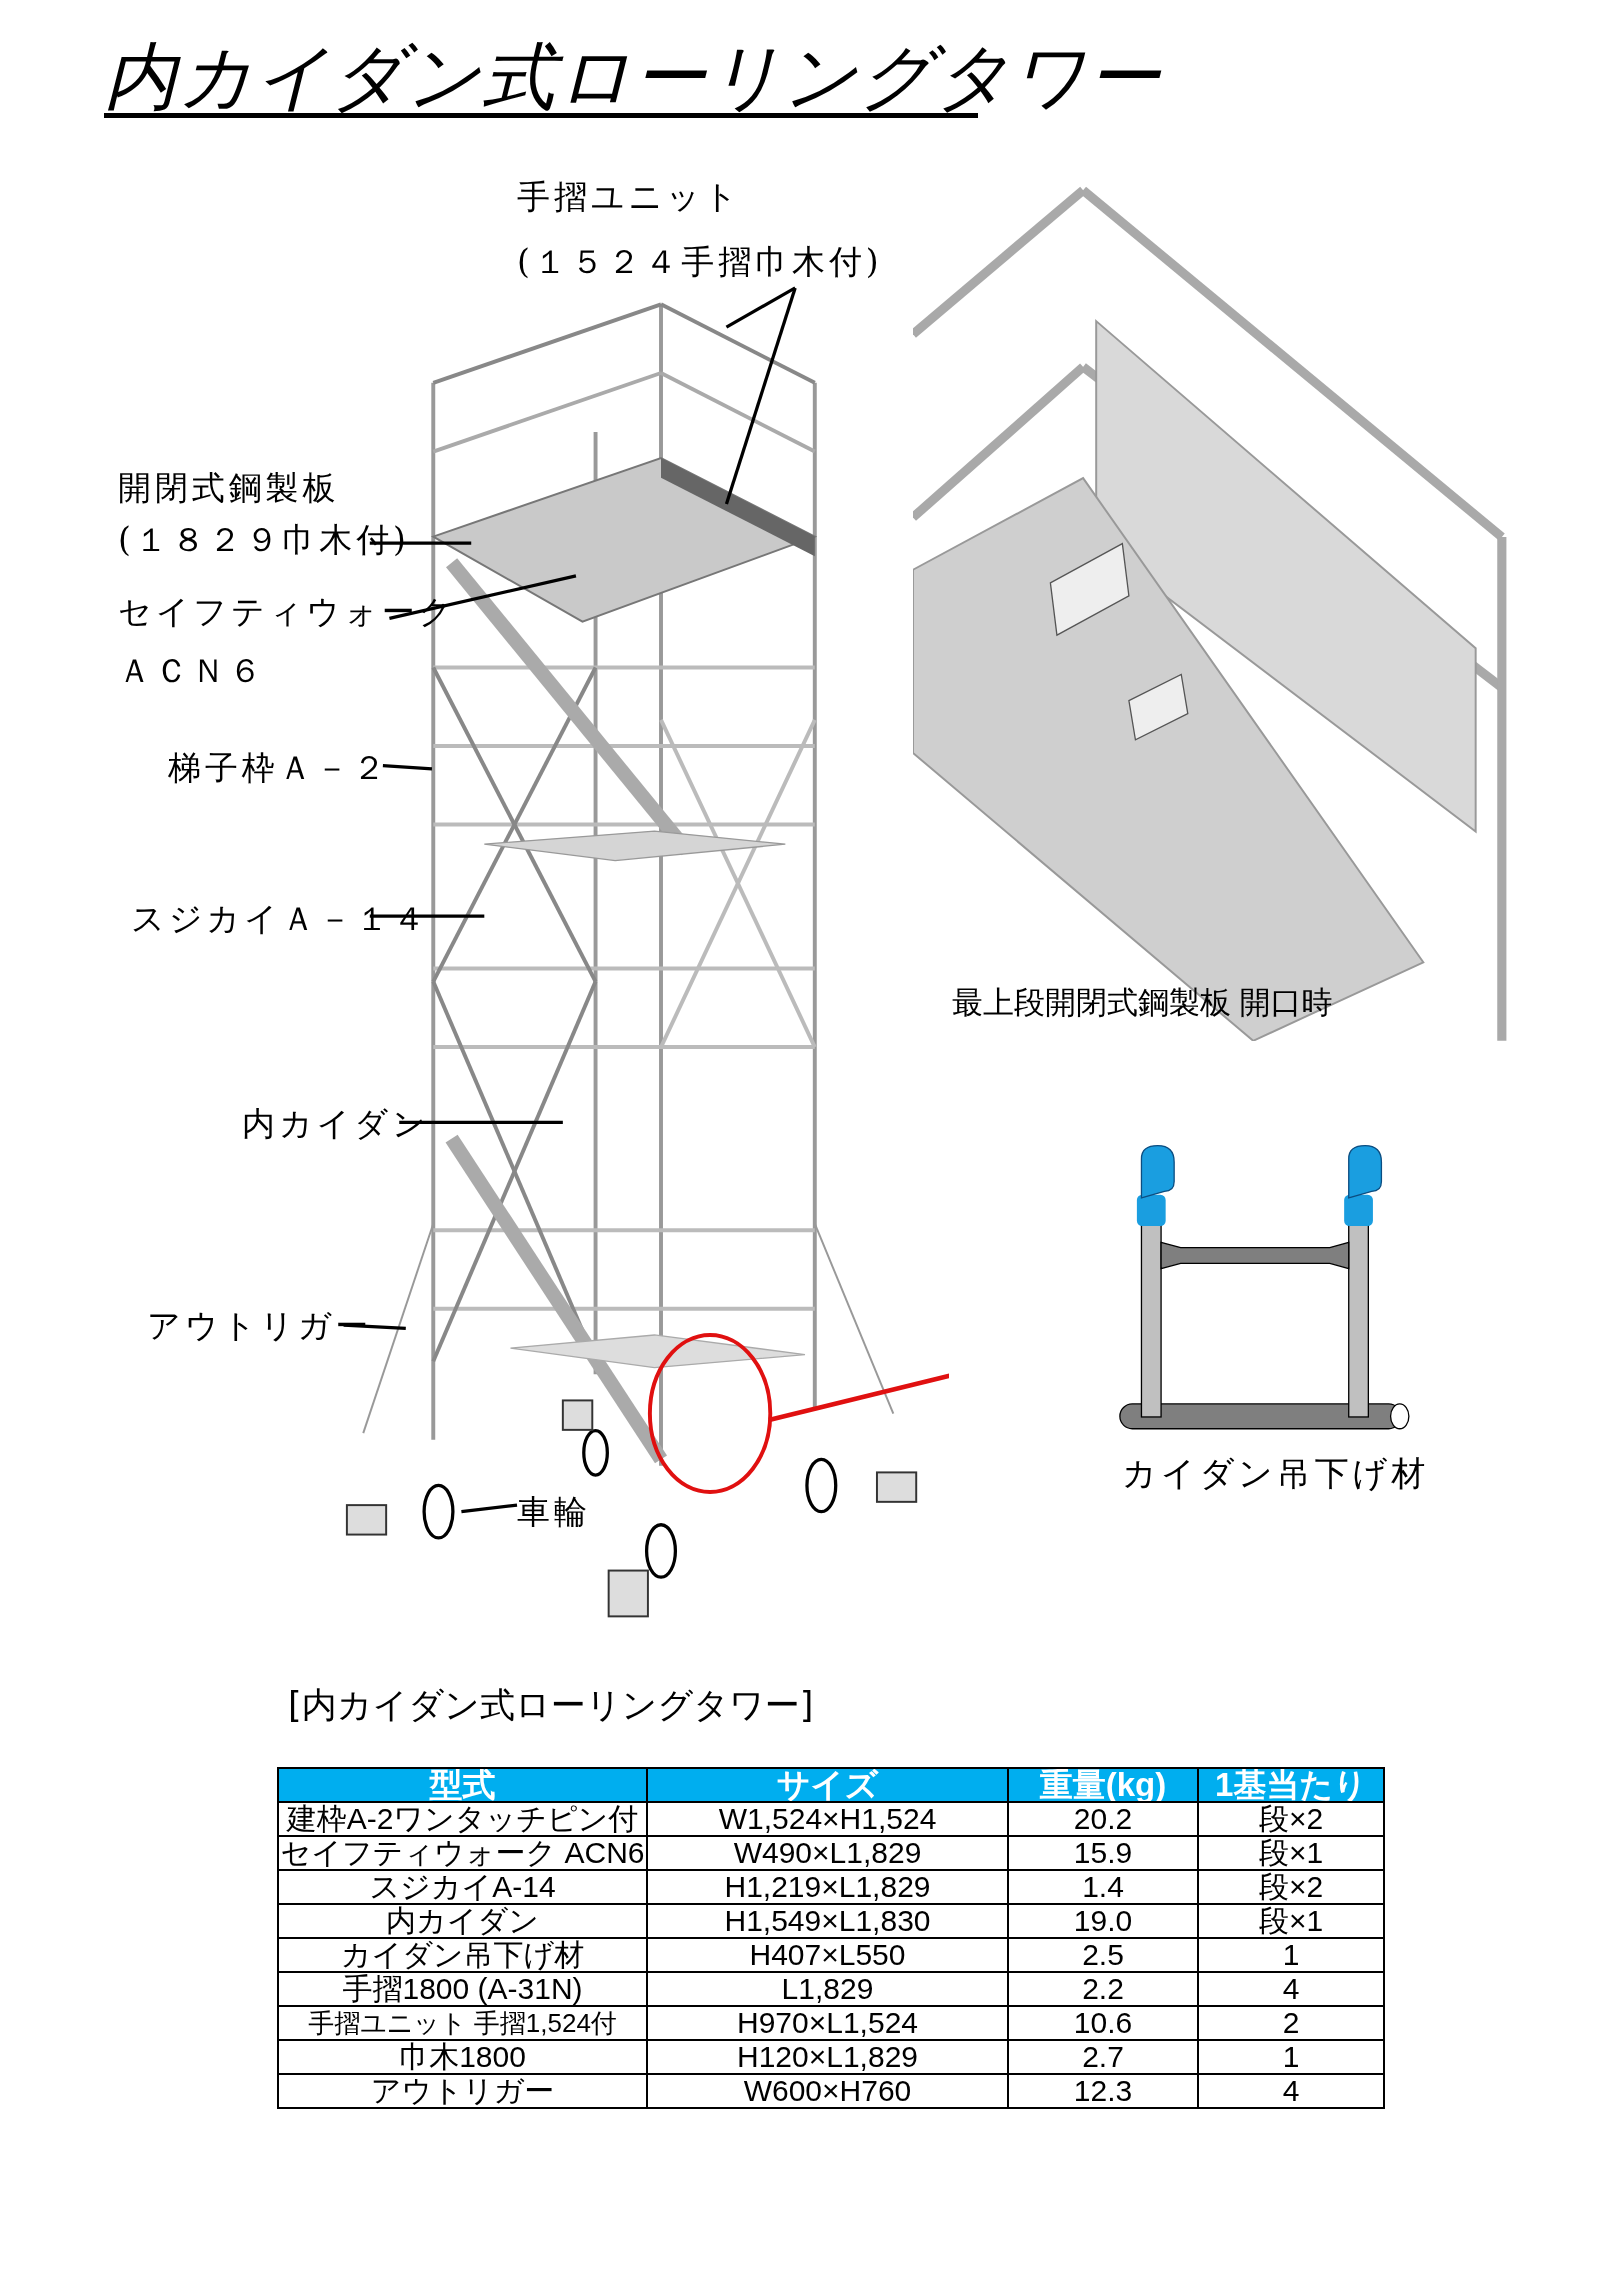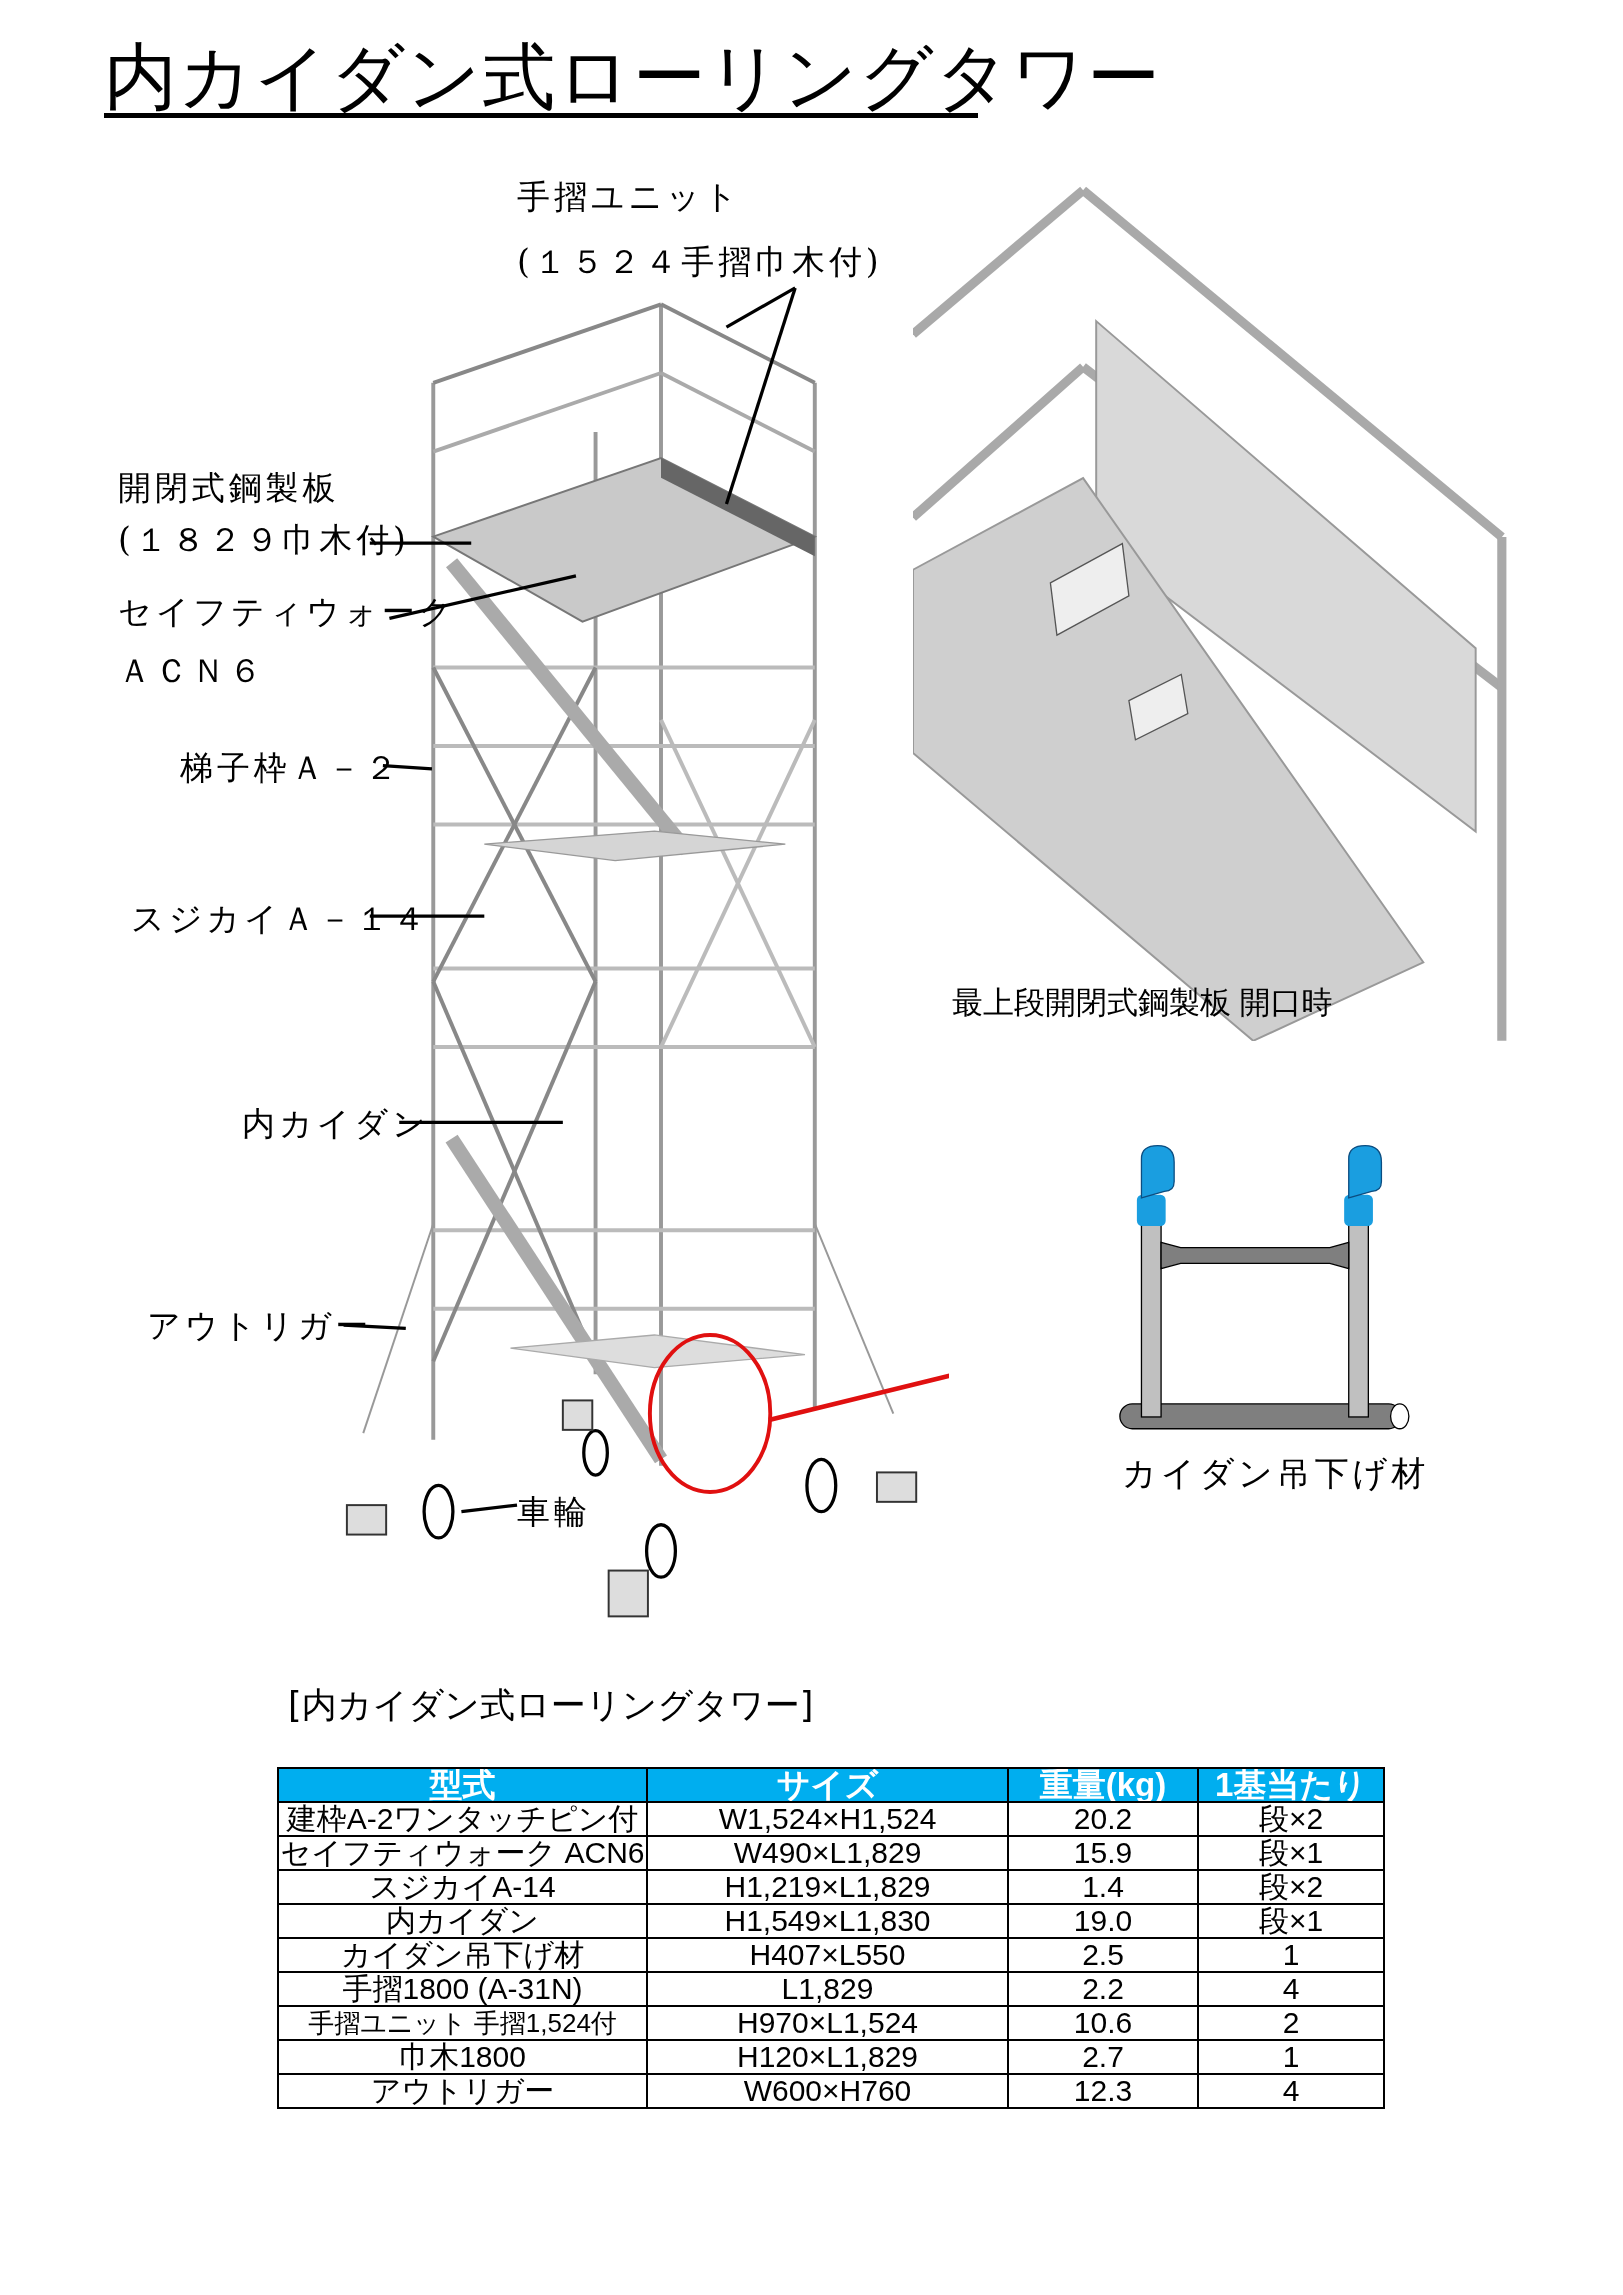--- a/index.html
+++ b/index.html
@@ -1,18 +1,18 @@
 <!DOCTYPE html>
 <html style="font-size:10.5px"><head>
 <meta charset="utf-8">
 <style>
   html,body{margin:0;padding:0;background:#fff;}
   body{width:1623px;height:2295px;position:relative;overflow:hidden;font-family:"DejaVu Sans","Liberation Sans",sans-serif;color:#000;}
   .abs{position:absolute;}
-  .title{left:104px;top:39px;font-size:73px;letter-spacing:1.3px;font-family:"DejaVu Sans",sans-serif;font-weight:normal;line-height:1.05;white-space:nowrap;}
+  .title{left:104px;top:39px;font-size:73px;letter-spacing:1.3px;font-family:"DejaVu Sans",sans-serif;font-weight:normal;line-height:1.05;white-space:nowrap;font-style:italic;}
   .title-rule{left:104px;top:113px;width:874px;height:5.2px;background:#000;}
   .lbl{font-family:"DejaVu Serif","Liberation Serif",serif;font-size:33px;white-space:nowrap;line-height:1;letter-spacing:3.9px;}
   .caption{font-family:Liberation Sans, sans-serif;font-size:31px;white-space:nowrap;}
   .tbl-title{left:288px;top:1682px;font-size:35px;font-family:"DejaVu Sans",sans-serif;white-space:nowrap;}
   table.spec{position:absolute;left:277px;top:1767px;width:1107px;border-collapse:collapse;table-layout:fixed;}
   table.spec th,table.spec td{border:2.6px solid #000;height:32px;padding:0;text-align:center;font-size:30px;line-height:32px;white-space:nowrap;overflow:hidden;font-family:"Liberation Sans","DejaVu Sans",sans-serif;}
   table.spec th{background:#00aeef;color:#fff;font-weight:bold;font-size:33px;}
   svg{position:absolute;}
 </style>
 </head>
@@ -90,21 +90,21 @@
   <line x1="1175" y1="2170" x2="1665" y2="2050" stroke="#e01010" stroke-width="7"></line>
   <polygon points="1690,2045 1650,2028 1658,2068" fill="#e01010"></polygon>
 </svg>
 
 <div class="abs lbl" style="left:517px;top:180px">手摺ユニット</div>
 <div class="abs lbl" style="left:517px;top:245px">(１５２４手摺巾木付)</div>
 <div class="abs lbl" style="left:118px;top:471px">開閉式鋼製板</div>
 <div class="abs lbl" style="left:118px;top:523px">(１８２９巾木付)</div>
 <div class="abs lbl" style="left:118px;top:595px">セイフティウォーク</div>
 <div class="abs lbl" style="left:118px;top:654px">ＡＣＮ６</div>
-<div class="abs lbl" style="left:180px;top:751px">梯子枠Ａ－２</div>
+<div class="abs lbl" style="left:168px;top:751px">梯子枠Ａ－２</div>
 <div class="abs lbl" style="left:131px;top:902px">スジカイＡ－１４</div>
 <div class="abs lbl" style="left:242px;top:1107px">内カイダン</div>
 <div class="abs lbl" style="left:147px;top:1309px">アウトリガー</div>
 <div class="abs lbl" style="left:517px;top:1495px">車輪</div>
 
 <svg style="left:913px;top:177px" width="615" height="864" viewBox="0 0 940 1320">
   <rect x="0" y="0" width="940" height="1320" fill="#fff"></rect>
   <g stroke="#a9a9a9" stroke-width="14" fill="none">
     <line x1="0" y1="240" x2="260" y2="20"></line>
     <line x1="0" y1="520" x2="260" y2="290"></line>

